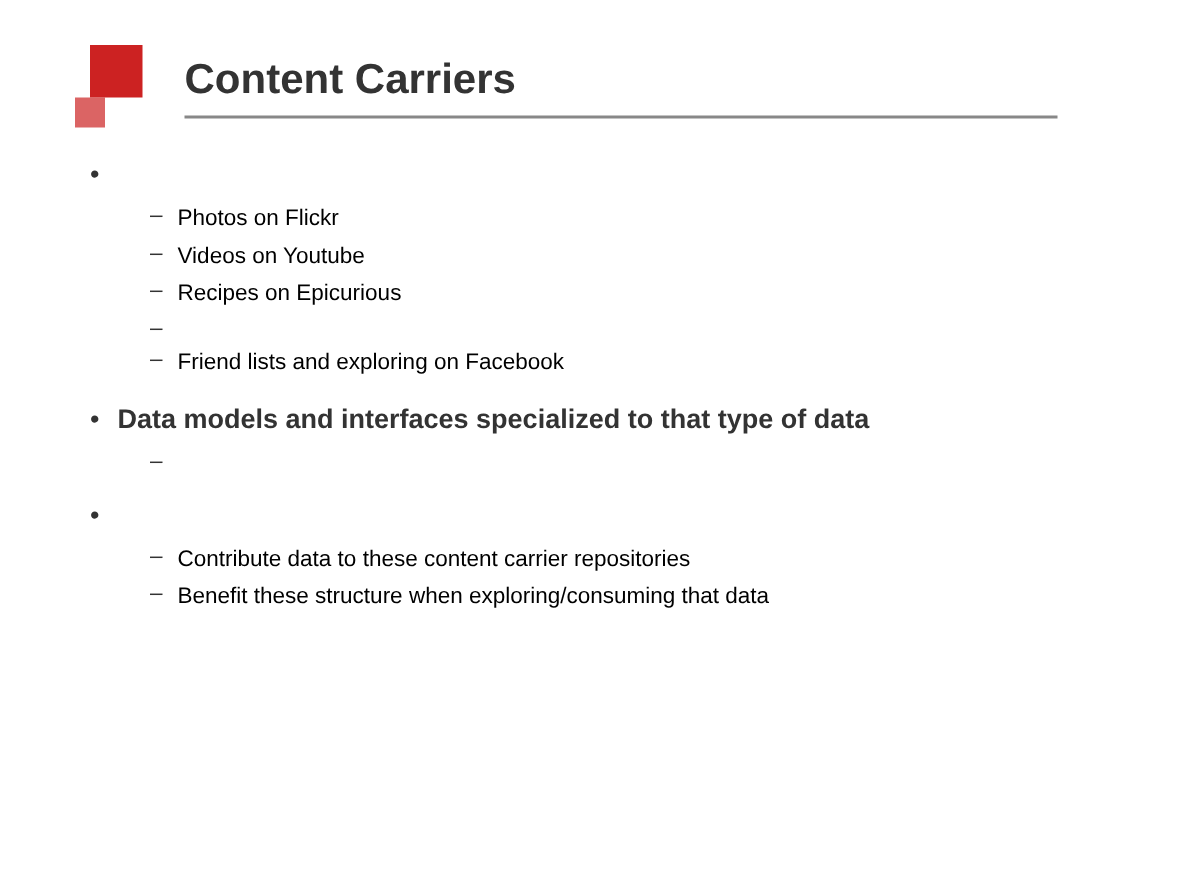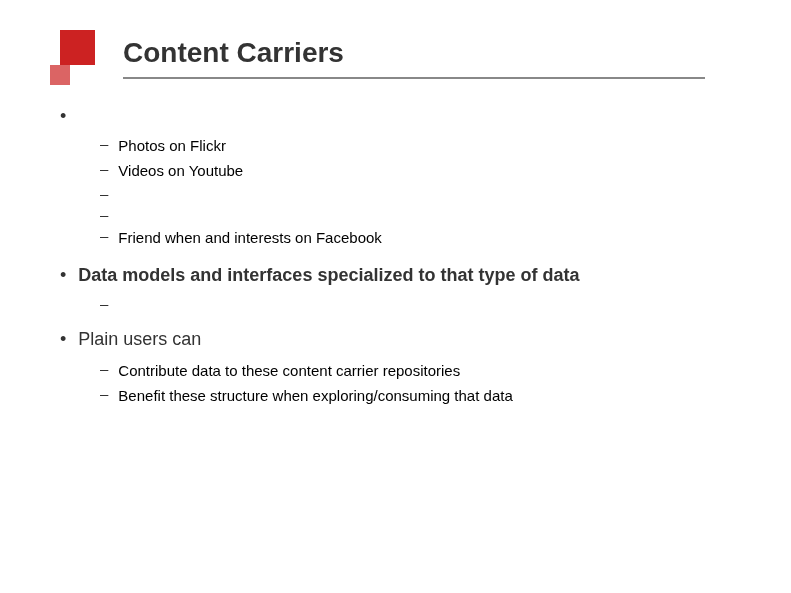--- a/index.html
+++ b/index.html
@@ -157,47 +157,47 @@
         <div class="sub-bullet-item">
           <span class="sub-dash">–</span>
           <span class="sub-text">Photos on Flickr</span>
         </div>
         <div class="sub-bullet-item">
           <span class="sub-dash">–</span>
           <span class="sub-text">Videos on Youtube</span>
         </div>
         <div class="sub-bullet-item">
           <span class="sub-dash">–</span>
-        </div>
-        <div class="sub-bullet-item">
-          <span class="sub-dash">–</span>
-        </div>
-        <div class="sub-bullet-item">
-          <span class="sub-dash">–</span>
-          <span class="sub-text">Friend when and interests on Facebook</span>
+          <span class="sub-text">Recipes on Epicurious</span>
+        </div>
+        <div class="sub-bullet-item">
+          <span class="sub-dash">–</span>
+        </div>
+        <div class="sub-bullet-item">
+          <span class="sub-dash">–</span>
+          <span class="sub-text">Friend lists and exploring on Facebook</span>
         </div>
       </div>
     </div>
 
     <div class="bullet-section">
       <div class="bullet-main">
         <span class="bullet-dot">•</span>
         <span class="bullet-text-bold">Data models and interfaces specialized to that type of data</span>
       </div>
       <div class="sub-bullets">
         <div class="sub-bullet-item">
           <span class="sub-dash">–</span>
         </div>
       </div>
     </div>
 
     <div class="bullet-section">
       <div class="bullet-main">
         <span class="bullet-dot">•</span>
-        <span class="bullet-text">Plain users can</span>
       </div>
       <div class="sub-bullets">
         <div class="sub-bullet-item">
           <span class="sub-dash">–</span>
           <span class="sub-text">Contribute data to these content carrier repositories</span>
         </div>
         <div class="sub-bullet-item">
           <span class="sub-dash">–</span>
           <span class="sub-text">Benefit these structure when exploring/consuming that data</span>
         </div>

